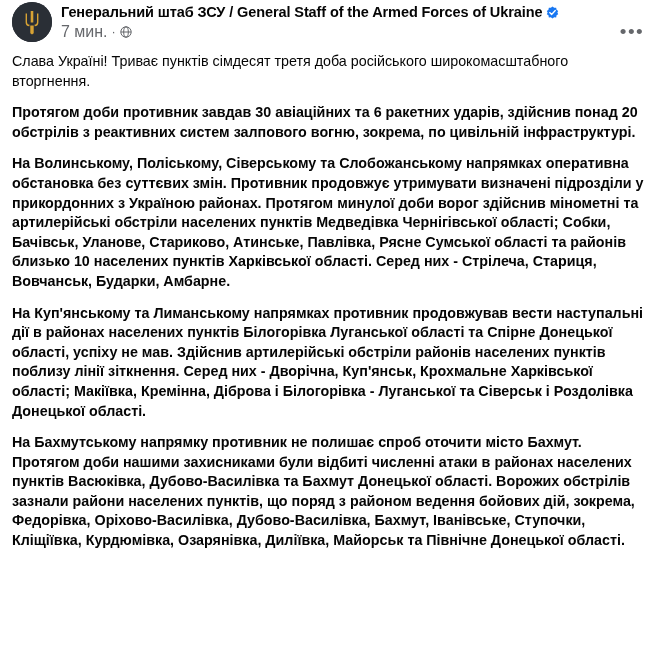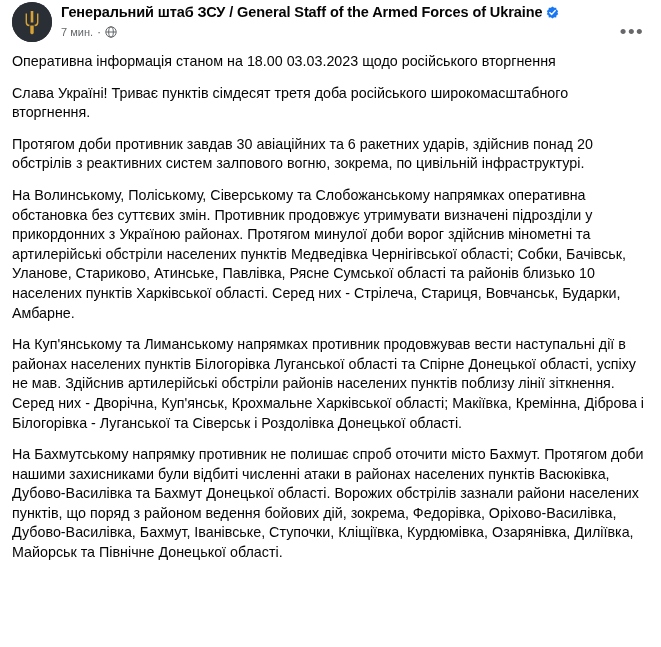--- a/index.html
+++ b/index.html
@@ -62,21 +62,21 @@
     flex: 0 0 auto;
     display: inline-flex;
     align-items: center;
   }
   .meta-row {
     display: flex;
     align-items: center;
     margin-top: 3px;
   }
   .timestamp {
-    font-size: 11px;
+    font-size: 16px;
     color: #65676b;
     line-height: 16px;
   }
   .meta-dot {
     color: #65676b;
     font-size: 12.5px;
     margin: 0 4px;
   }
   .globe-icon {
     display: inline-flex;
@@ -102,21 +102,21 @@
     padding: 6px 12px 0 12px;
     font-size: 14.3px;
     line-height: 19.6px;
     color: #050505;
     text-align: left;
   }
   .post-body p {
     margin: 0 0 12px 0;
   }
   .post-body p b {
-    font-weight: normal;
+    font-weight: bold;
   }
 </style>
 </head>
 <body>
 
 <div class="post">
 
   <div class="post-header">
     <div class="avatar">
       <svg width="40" height="40" viewBox="0 0 40 40">
@@ -150,21 +150,20 @@
             <line x1="0.9" y1="6" x2="11.1" y2="6" stroke="#65676b" stroke-width="1"></line>
           </svg>
         </span>
       </div>
     </div>
 
     <div class="more-button">•••</div>
   </div>
 
   <div class="post-body">
-    <p>Оперативна інформація станом на 18.00 03.03.2023 щодо російського вторгнення</p>
     <p>Слава Україні! Триває пунктів сімдесят третя доба російського широкомасштабного вторгнення.</p>
     <p><b>Протягом доби противник завдав 30 авіаційних та 6 ракетних ударів, здійснив понад 20 обстрілів з реактивних систем залпового вогню, зокрема, по цивільній інфраструктурі.</b></p>
     <p><b>На Волинському, Поліському, Сіверському та Слобожанському напрямках оперативна обстановка без суттєвих змін. Противник продовжує утримувати визначені підрозділи у прикордонних з Україною районах. Протягом минулої доби ворог здійснив мінометні та артилерійські обстріли населених пунктів Медведівка Чернігівської області; Собки, Бачівськ, Уланове, Стариково, Атинське, Павлівка, Рясне Сумської області та районів близько 10 населених пунктів Харківської області. Серед них - Стрілеча, Стариця, Вовчанськ,  Бударки, Амбарне.</b></p>
     <p><b>На Куп'янському та Лиманському напрямках противник продовжував вести наступальні дії в районах населених пунктів Білогорівка Луганської області та Спірне Донецької області, успіху не мав. Здійснив артилерійські обстріли районів населених пунктів поблизу лінії зіткнення. Серед них - Дворічна, Куп'янськ, Крохмальне Харківської області; Макіївка, Кремінна, Діброва і Білогорівка - Луганської та Сіверськ і Роздолівка Донецької області.</b></p>
     <p><b>На Бахмутському напрямку противник не полишає спроб оточити місто Бахмут. Протягом доби нашими захисниками були відбиті численні атаки в районах населених пунктів Васюківка, Дубово-Василівка та Бахмут Донецької області. Ворожих обстрілів зазнали райони населених пунктів, що поряд з районом ведення бойових дій, зокрема, Федорівка, Оріхово-Василівка, Дубово-Василівка, Бахмут, Іванівське, Ступочки, Кліщіївка, Курдюмівка, Озарянівка, Диліївка, Майорськ та Північне Донецької області.</b></p>
   </div>
 
 </div>
 
 </body></html>

